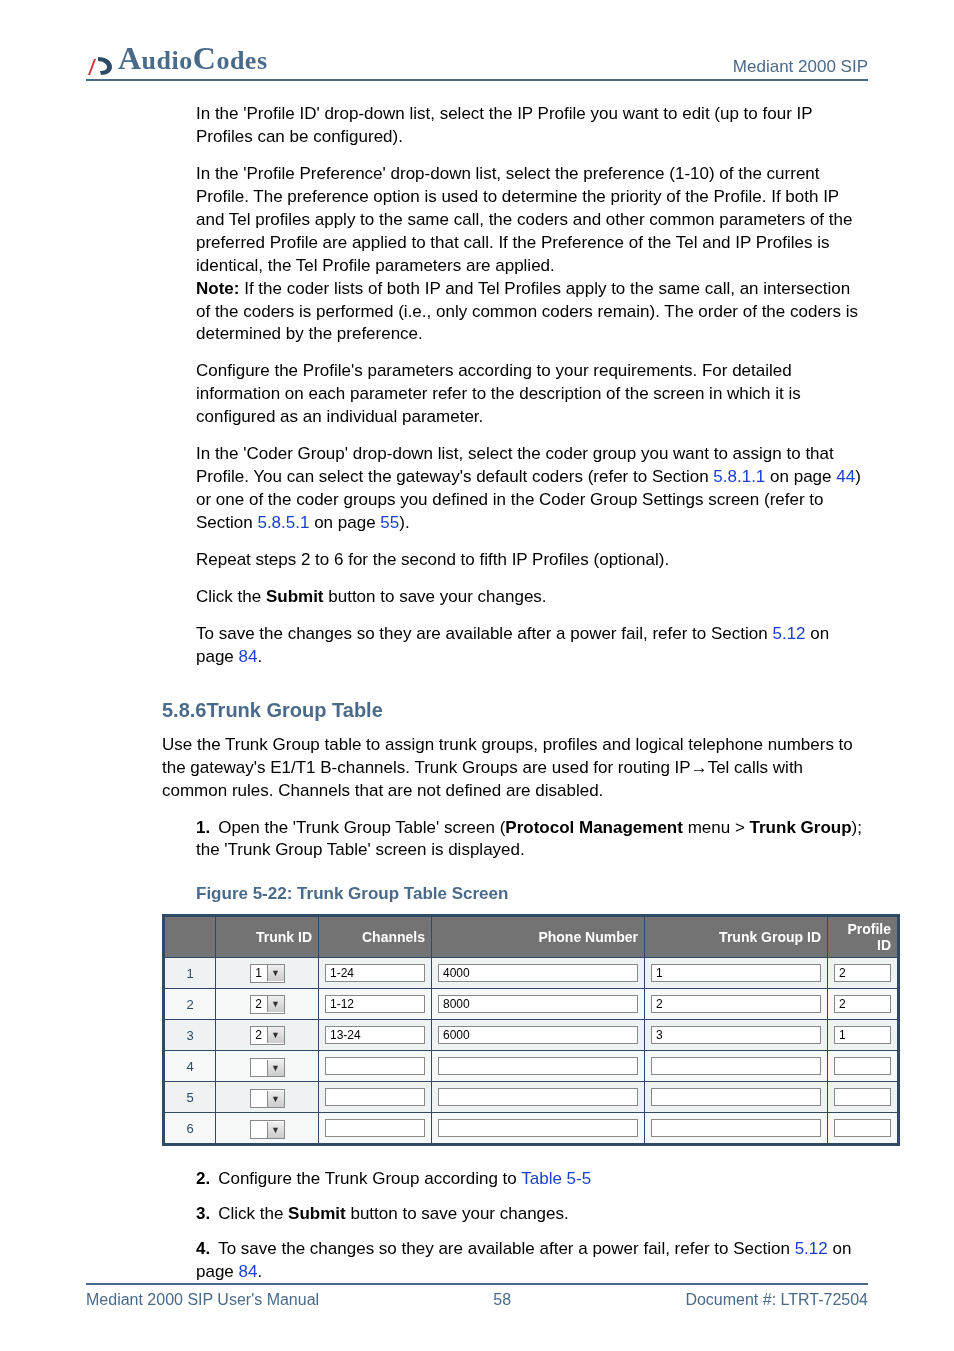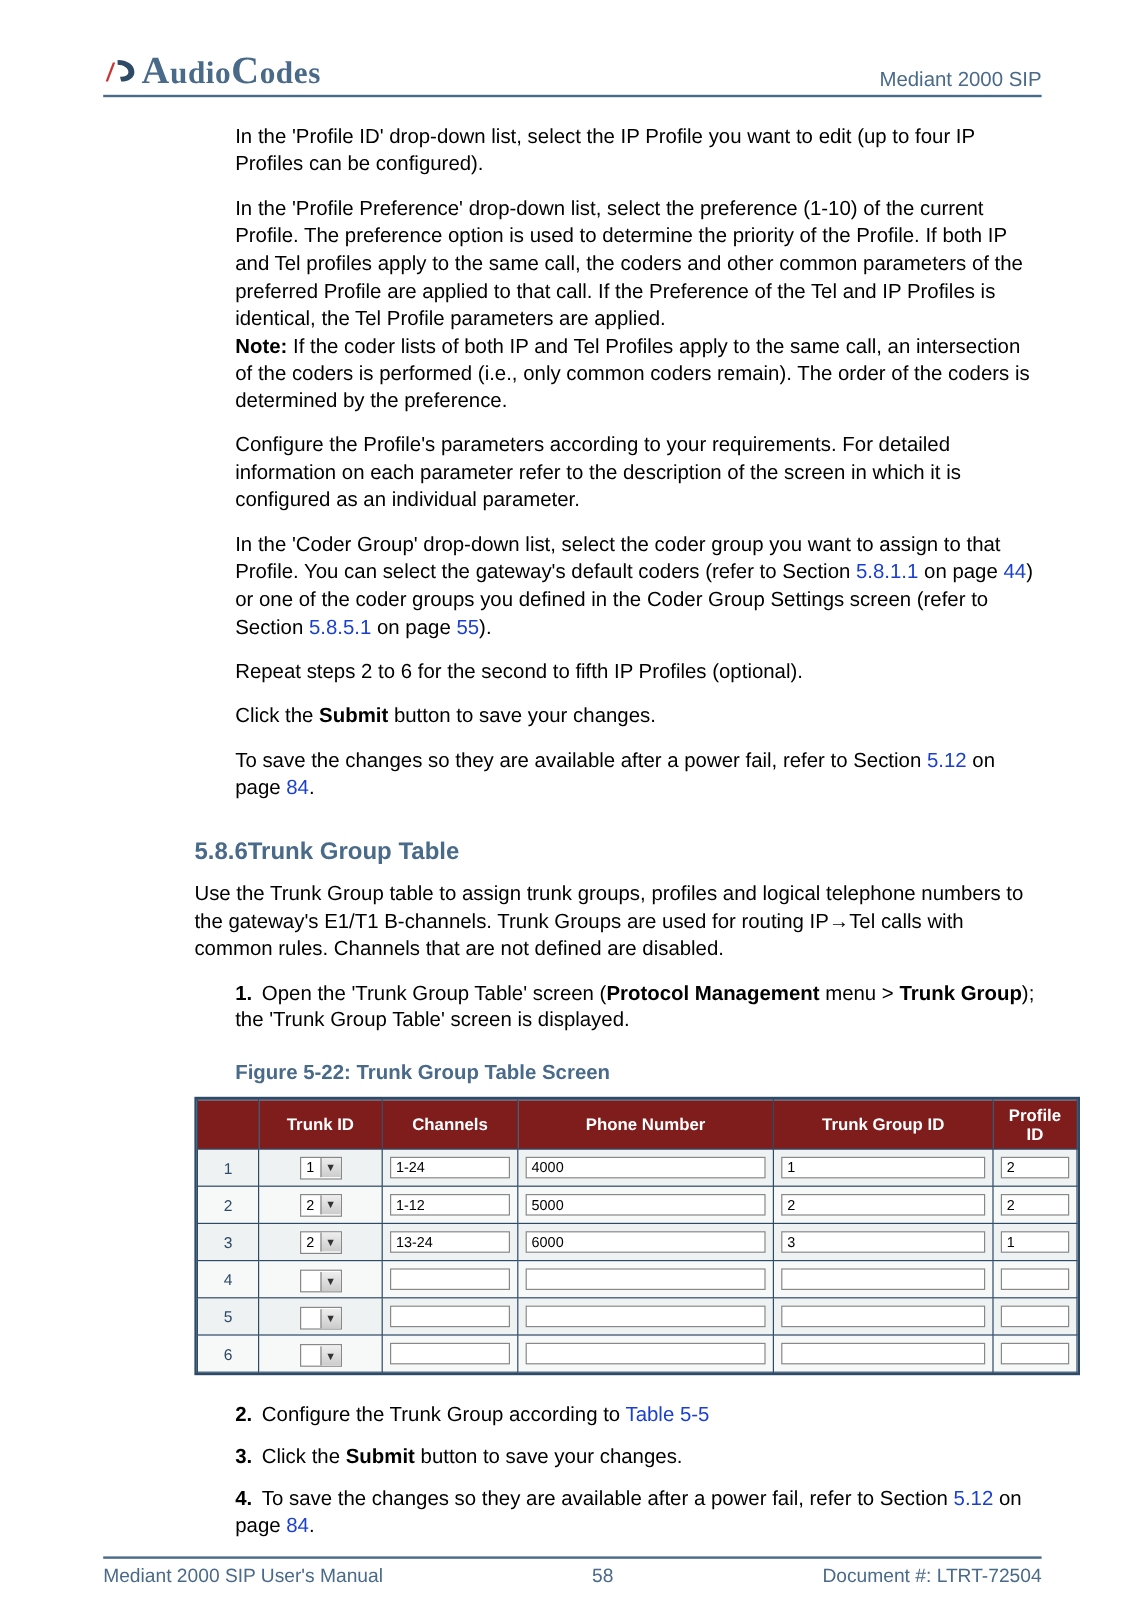--- a/index.html
+++ b/index.html
@@ -20,21 +20,21 @@
   .header {
     display: flex;
     justify-content: space-between;
     align-items: flex-end;
     border-bottom: 2px solid #4a6a8a;
     padding-bottom: 2px;
     margin-bottom: 22px;
   }
   .logo {
     display: flex;
-    align-items: center;
+    align-items: flex-end;
   }
   .logo-icon {
     width: 28px;
     height: 22px;
     position: relative;
     margin-right: 4px;
   }
   .logo-icon svg { display: block; }
   .logo-text {
     font-family: Georgia, "Times New Roman", serif;
@@ -90,26 +90,26 @@
     margin: 0 -34px 22px -34px;
     border: 2px solid #2d4a66;
   }
   table.trunk {
     width: 100%;
     border-collapse: collapse;
     font-family: "MS Sans Serif", Tahoma, sans-serif;
     font-size: 13px;
   }
   table.trunk th {
-    background: #7f1d1d;
+    background: #737373;
     color: #fff;
     font-weight: bold;
     padding: 4px 6px;
     border: 1px solid #2d4a66;
-    text-align: center;
+    text-align: right;
     font-size: 14px;
   }
   table.trunk td {
     border: 1px solid #2d4a66;
     padding: 3px 6px;
     height: 24px;
     background: #eef2f2;
   }
   table.trunk tr:nth-child(even) td { background: #f7f9f9; }
   .rownum {
@@ -146,21 +146,21 @@
     background: #fff;
     height: 18px;
     padding: 0 4px;
     font-size: 12px;
     line-height: 17px;
     box-sizing: border-box;
     width: 100%;
   }
   .footer {
     position: absolute;
-    bottom: 28px;
+    bottom: 42px;
     left: 86px;
     right: 86px;
     border-top: 2px solid #4a6a8a;
     padding-top: 6px;
     display: flex;
     justify-content: space-between;
     color: #4a6a8a;
     font-size: 16px;
   }
 </style>
@@ -247,21 +247,21 @@
             <tr>
               <td class="rownum">2</td>
               <td style="text-align:center"><span class="dd">
                   <span class="ddv">2</span>
                   <span class="ddb">▼</span>
                 </span></td>
               <td>
                 <span class="txtbox">1-12</span>
               </td>
               <td>
-                <span class="txtbox">5000</span>
+                <span class="txtbox">8000</span>
               </td>
               <td>
                 <span class="txtbox">2</span>
               </td>
               <td>
                 <span class="txtbox">2</span>
               </td>
             </tr>
             <tr>
               <td class="rownum">3</td>

